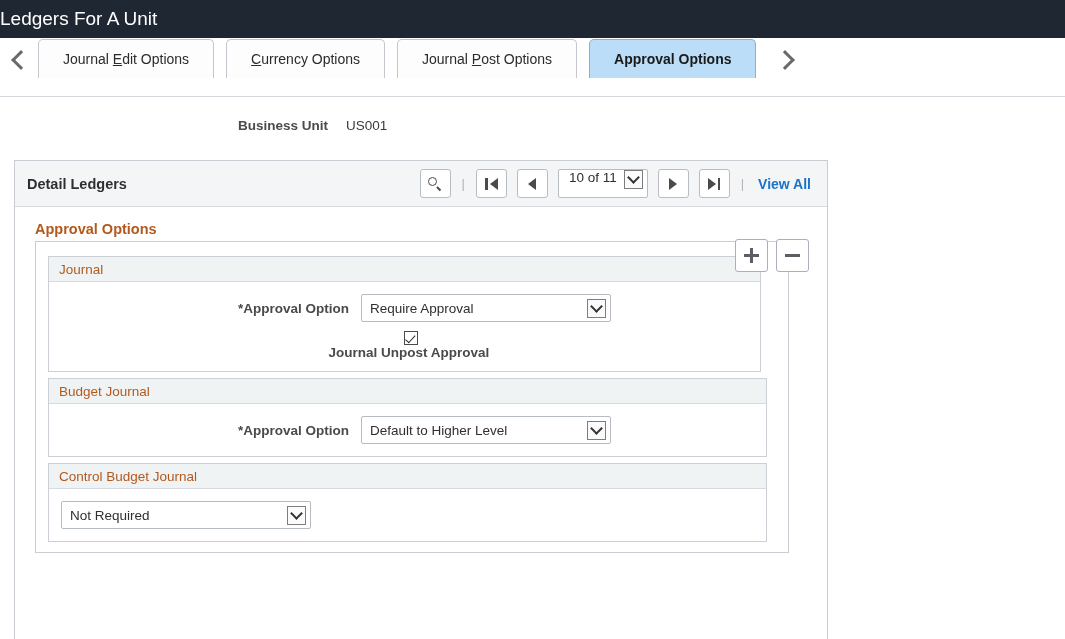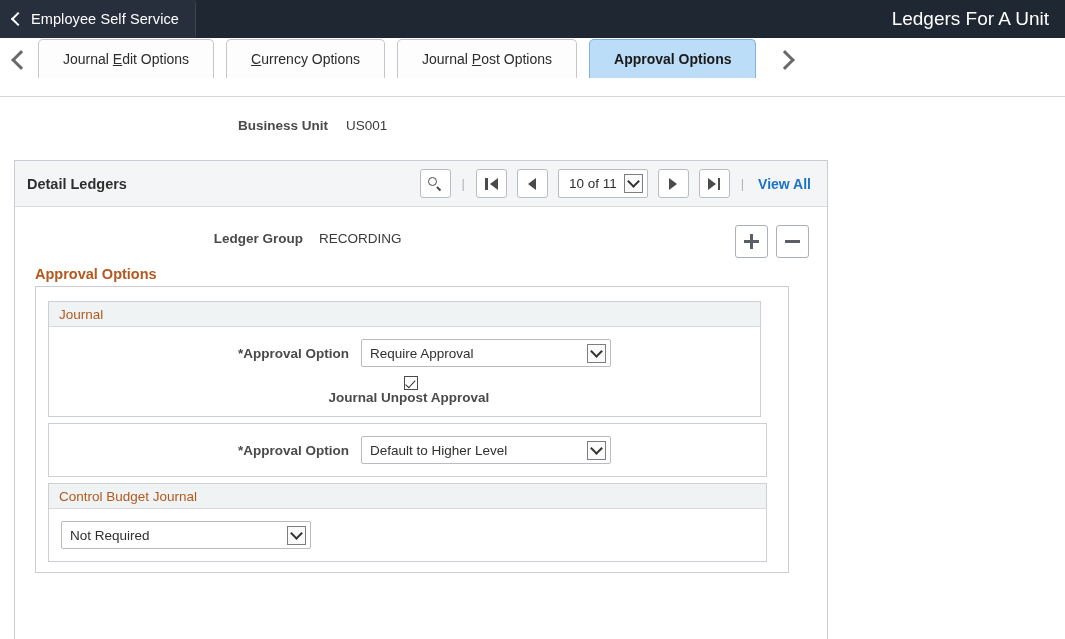--- a/index.html
+++ b/index.html
@@ -231,21 +231,21 @@
   }
   .navgrp { display: flex; align-items: center; gap: 2px; }
 
   .page-select {
     height: 29px;
     min-width: 86px;
     background: #ffffff;
     border: 1px solid #b9bcc3;
     border-radius: 2px;
     display: flex;
-    align-items: center;
+    align-items: flex-start;
     padding: 0 4px 0 10px;
     margin: 12px 5px;
     box-sizing: border-box;
     cursor: pointer;
   }
   .page-select .txt {
     font-size: 13.5px;
     color: #2f2f2f;
     white-space: nowrap;
   }
@@ -441,24 +441,20 @@
     font-size: 13.5px;
     font-weight: bold;
     color: #4a4a4a;
     white-space: nowrap;
   }
 </style>
 </head>
 <body>
 
 <div class="topbar">
-  <div class="back-btn">
-    <span class="back-chevron"></span>
-    <span class="back-label">Employee Self Service</span>
-  </div>
   <div class="page-title">Ledgers For A Unit</div>
 </div>
 
 <div class="tabstrip">
   <div class="tab-arrow left">
     <i></i>
   </div>
 
   <div class="tab">
     <span><span>Journal </span><u>E</u><span>dit Options</span></span>
@@ -535,24 +531,20 @@
 
     <div class="rowbtns">
       <div class="sqbtn">
         <span class="plus"></span>
       </div>
       <div class="sqbtn">
         <span class="minus"></span>
       </div>
     </div>
 
-    <div class="lg-row">
-      <div class="lg-label">Ledger Group</div>
-      <div class="lg-value">RECORDING</div>
-    </div>
 
     <div class="sect-title">Approval Options</div>
 
     <div class="inner-box">
 
       <div class="group g1">
         <div class="group-head">
           <span>Journal</span>
         </div>
         <div class="group-body">
@@ -567,20 +559,23 @@
           </div>
           <div class="checkrow">
             <div class="spacer"></div>
             <div class="cbox checked"></div>
             <div class="cb-label">Journal Unpost Approval</div>
           </div>
         </div>
       </div>
 
       <div class="group g2">
+        <div class="group-head">
+          <span>Budget Journal</span>
+        </div>
         <div class="group-body">
           <div class="field-row">
             <div class="field-label">*Approval Option</div>
             <div class="dropdown">
               <span class="dtxt">Default to Higher Level</span>
               <span class="sel-arrow">
                   <i></i>
                 </span>
             </div>
           </div>

